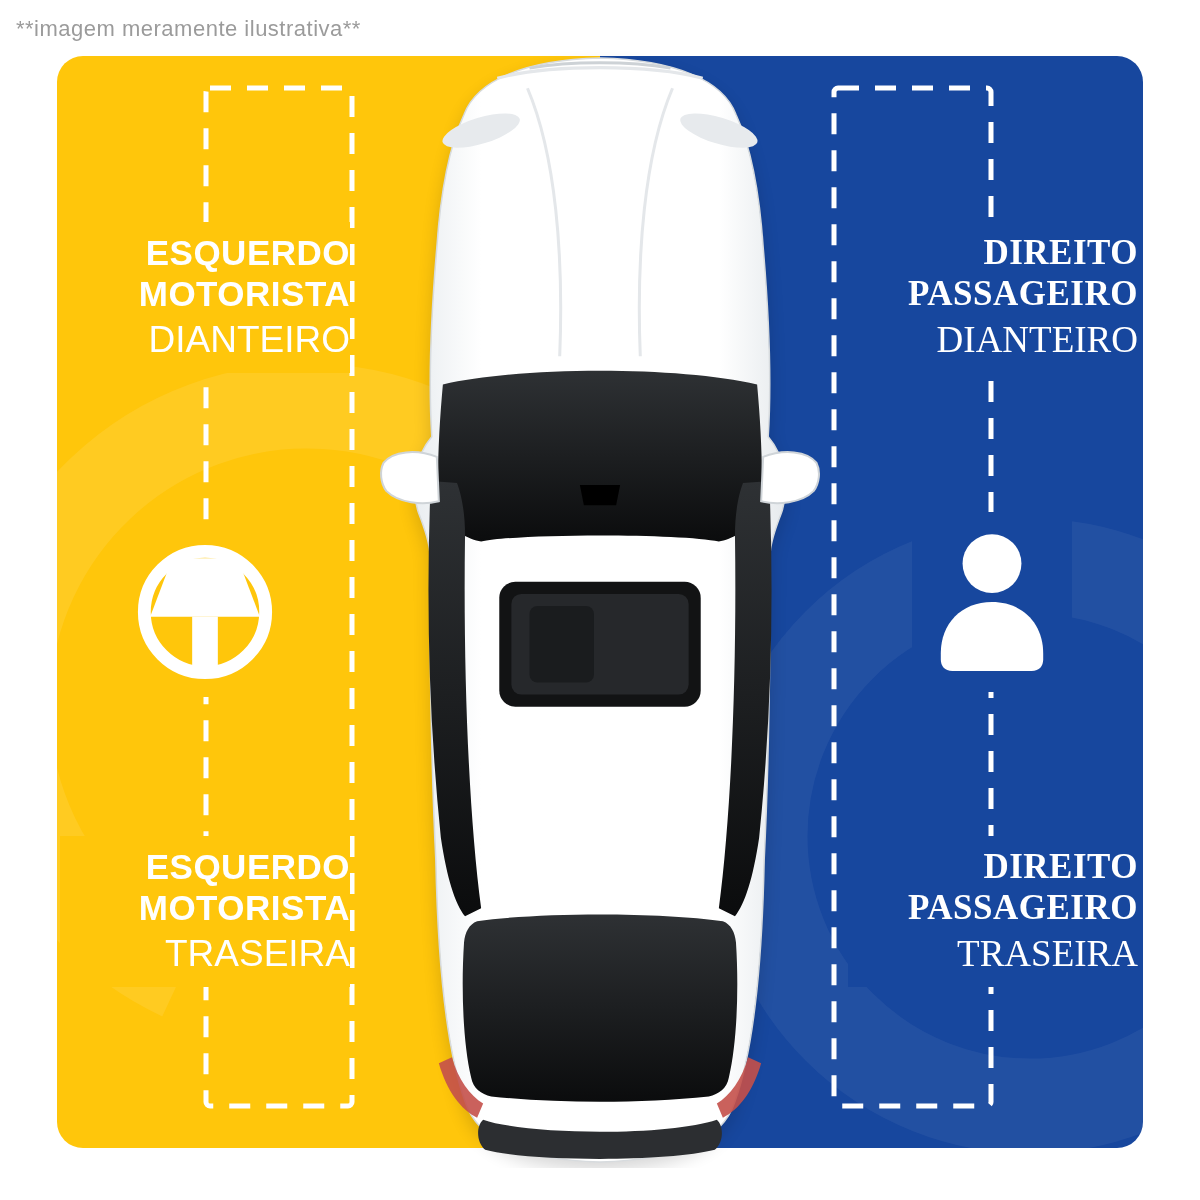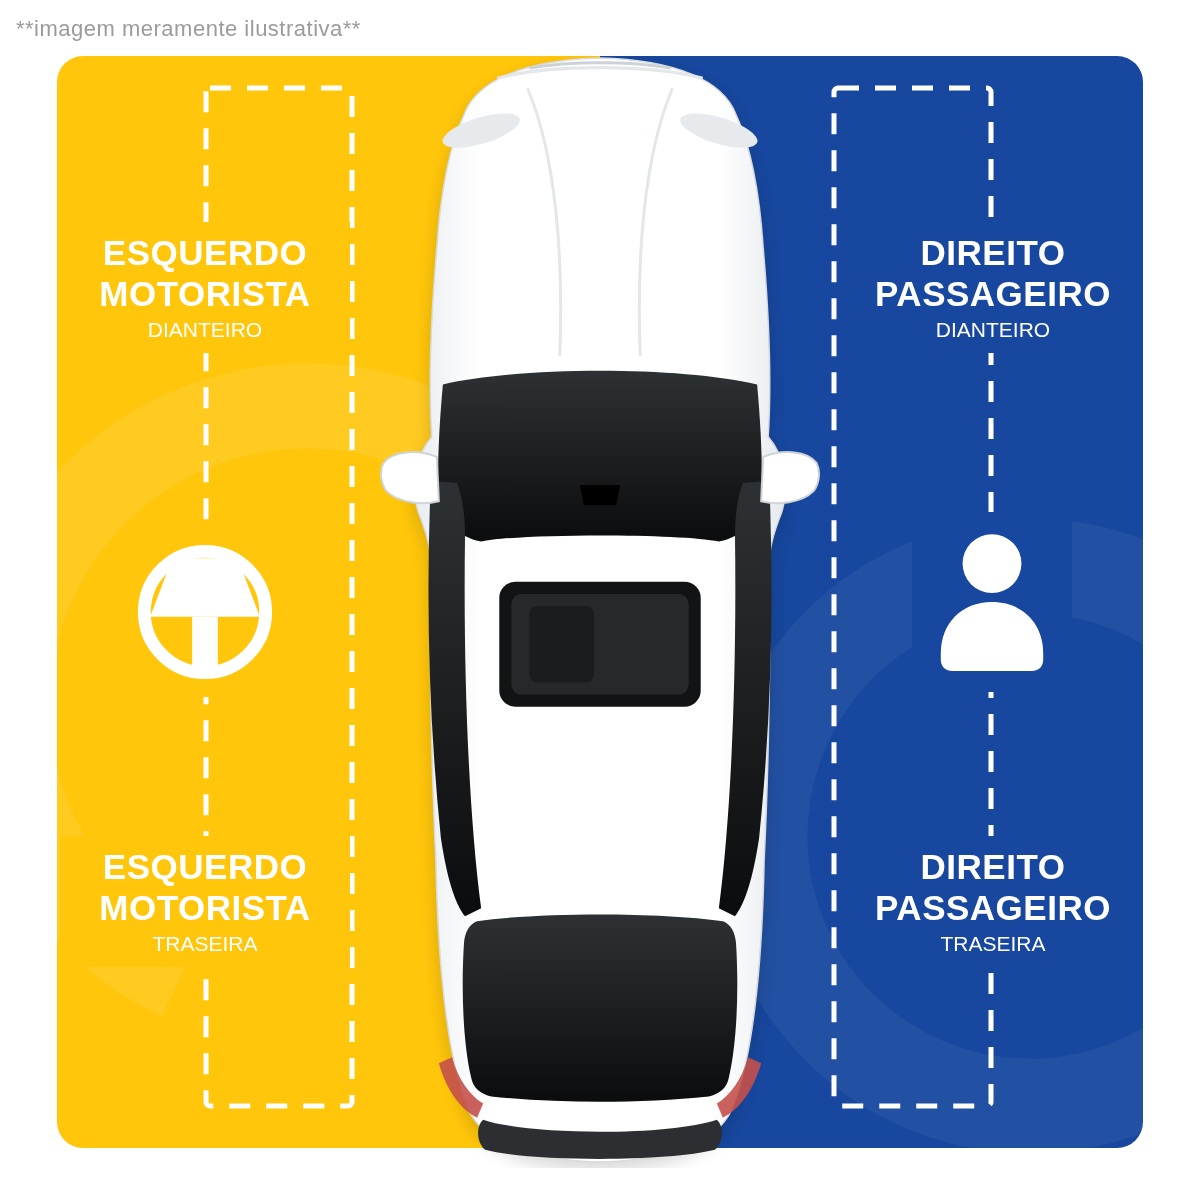--- a/index.html
+++ b/index.html
@@ -22,27 +22,27 @@
     position:absolute;left:57px;top:56px;width:1086px;height:1092px;
     border-radius:26px;overflow:hidden;display:flex;z-index:1;
   }
   .half{position:relative;width:50%;height:100%;}
   .half.left{background:var(--left-bg);}
   .half.right{background:var(--right-bg);}
   .wm{position:absolute;inset:0;pointer-events:none;}
   .dashes{position:absolute;left:0;top:0;z-index:2;pointer-events:none;}
   .dash{fill:none;stroke:#ffffff;stroke-width:5;stroke-dasharray:21 16;}
   .label{
-    position:absolute;z-index:3;text-align:center;color:var(--label-text);
+    position:absolute;z-index:3;text-align:right;color:var(--label-text);
     padding:10px 0;
   }
   .label.on-left{background:var(--left-bg);}
-  .label.on-right{background:var(--right-bg);}
+  .label.on-right{background:var(--right-bg);font-family:Liberation Serif, serif;}
   .label .strong{font-size:35px;font-weight:700;line-height:1.18;letter-spacing:0.5px;}
-  .label .light{font-size:21px;font-weight:400;line-height:1.25;margin-top:2px;}
+  .label .light{font-size:37px;font-weight:400;line-height:1.25;margin-top:2px;}
   .icon-box{
     position:absolute;z-index:3;display:flex;align-items:center;justify-content:center;
   }
   .icon-box.on-left{background:var(--left-bg);}
   .icon-box.on-right{background:var(--right-bg);}
   .car{position:absolute;z-index:4;}
 </style>
 </head>
 <body>
 

